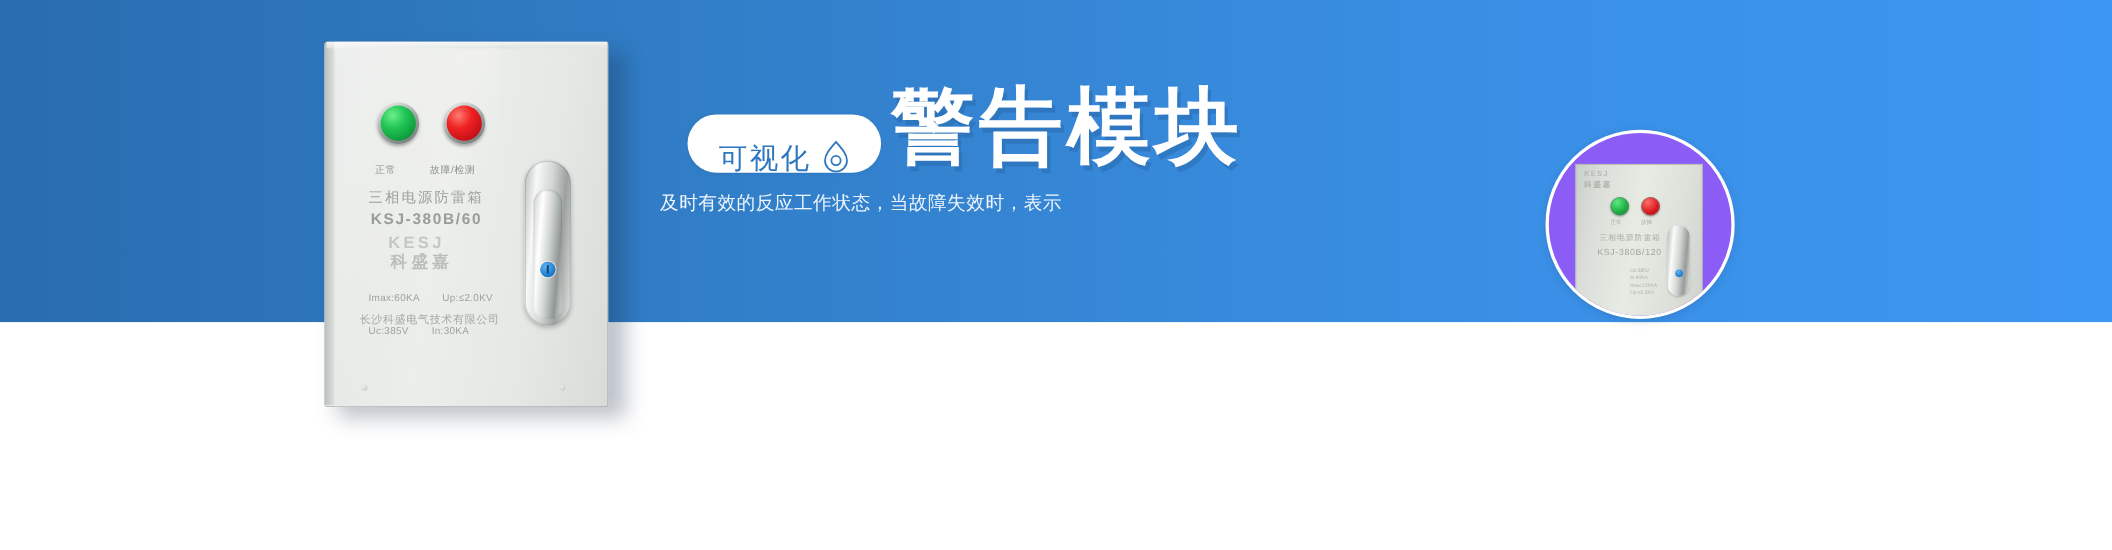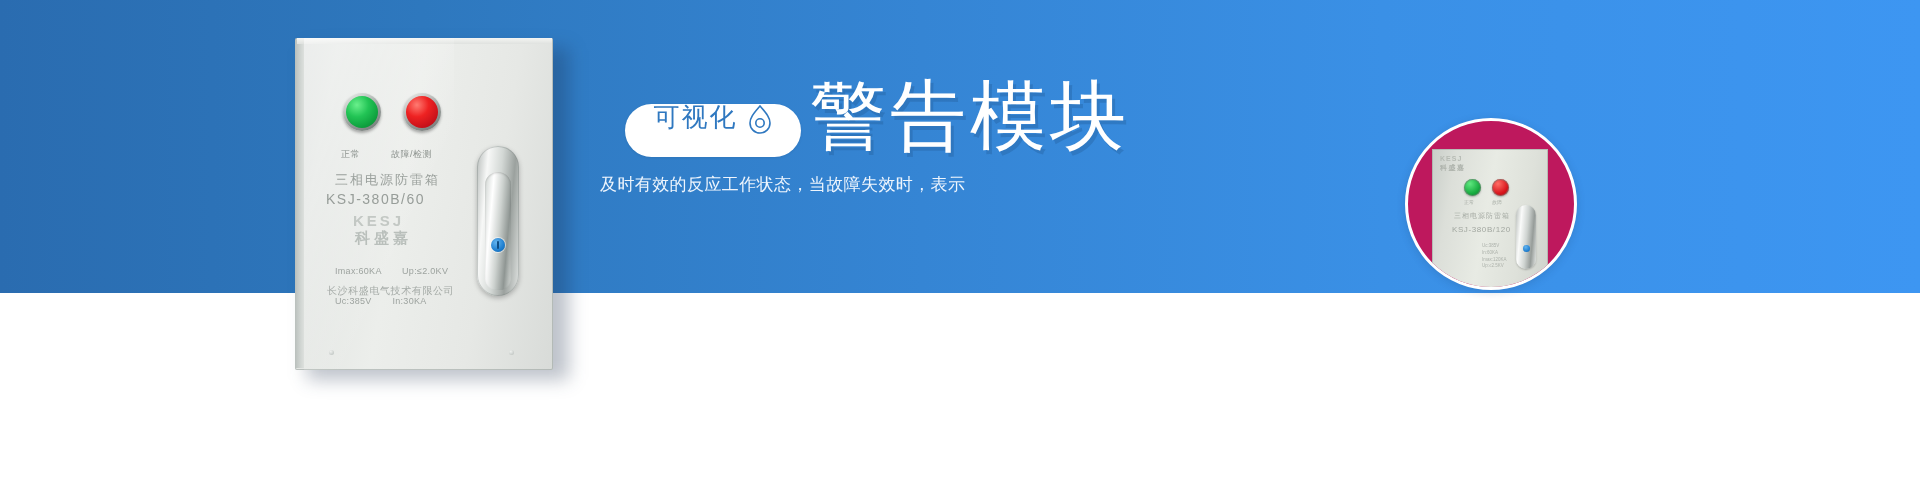--- a/index.html
+++ b/index.html
@@ -87,22 +87,23 @@
   }
   #lamp-label-normal { left:46px; }
   #lamp-label-fault  { left:96px; }
 
   
   .panel-text { position:absolute; color:#9ba19d; white-space:nowrap; }
   #panel-product {
     left:40px; top:133px; font-size:13px; letter-spacing:2px; color:#9aa09c;
   }
   #panel-model {
-    left:31px; top:153px; font-size:14px; letter-spacing:1.5px; color:#979d99;
+    left:42px; top:153px; font-size:14px; letter-spacing:1.5px; color:#979d99;
     font-family:"Liberation Sans","DejaVu Sans",sans-serif;
+    font-weight:bold;
   }
   #panel-brand-en {
     left:58px; top:174px; font-size:15px; letter-spacing:3px; color:#c3c8c4; font-weight:bold;
   }
   #panel-brand-cn {
     left:60px; top:191px; font-size:15px; letter-spacing:4px; color:#b9bfbb; font-weight:bold;
   }
   #panel-spec1 { left:40px; top:216px; font-size:9px; color:#9da39f; letter-spacing:.3px;margin-top:42px; }
   #panel-spec2 { left:40px; top:228px; font-size:9px; color:#9da39f; letter-spacing:.3px; }
   .spec-col2 { display:inline-block; margin-left:18px; }
@@ -138,31 +139,31 @@
   .screw { position:absolute; width:5px; height:5px; border-radius:50%;
     background:radial-gradient(circle at 35% 30%,#eff1ef,#b6bcb9); }
   #screw-1 { left:34px; top:312px; }
   #screw-2 { left:214px; top:312px; }
 
   
   #pill-visual {
     position:absolute; left:625px; top:104px;
     width:176px; height:53px;
     background:#ffffff; border-radius:27px;
-    display:flex; align-items:flex-start; justify-content:center; gap:9px;
+    display:flex; align-items:flex-end; justify-content:center; gap:9px;
     box-shadow:0 1px 3px rgba(0,0,0,.08);
   }
   #pill-visual-label {
     font-size:26px; color:#2f78c0; letter-spacing:2px; line-height:1;
   }
   #pill-visual-icon { display:block; }
 
   #headline {
     position:absolute; left:810px; top:78px;
-    font-size:76px; font-weight:normal; color:#ffffff;
+    font-size:76px; font-weight:bold; color:#ffffff;
     letter-spacing:4px; line-height:1;
     text-shadow:3px 4px 0 rgba(34,92,152,.35);
     white-space:nowrap;
   }
 
   #subline {
     position:absolute; left:600px; top:172px;
     width:450px; text-align:left;
     font-size:17px; color:#eef5fd; line-height:1.55;
     letter-spacing:.4px;
@@ -179,21 +180,21 @@
     padding:0 18px;
     box-shadow:0 2px 4px rgba(0,0,0,.18);
   }
   #badge-normal { background:linear-gradient(180deg,#3fb81f 0%,#35ad18 45%,#1c8a05 55%,#159100 100%); }
   #badge-fault  { background:linear-gradient(180deg,#e2151c 0%,#d60d14 45%,#b00008 55%,#cc0008 100%); }
 
   
   #inset-circle {
     position:absolute; left:1405px; top:118px;
     width:172px; height:172px; border-radius:50%;
-    background:#be185d;
+    background:#8b5cf6;
     border:3px solid #ffffff;
     overflow:hidden;
     box-shadow:0 2px 8px rgba(20,50,90,.18);
   }
   #inset-box {
     position:absolute; left:24px; top:28px;
     width:116px; height:150px;
     background:linear-gradient(100deg,#c9cec9 0%,#dcdfd9 18%,#e8ebe4 46%,#dee1da 74%,#cdd1cb 100%);
     box-shadow:inset 0 0 0 1px rgba(150,158,150,.5);
   }

